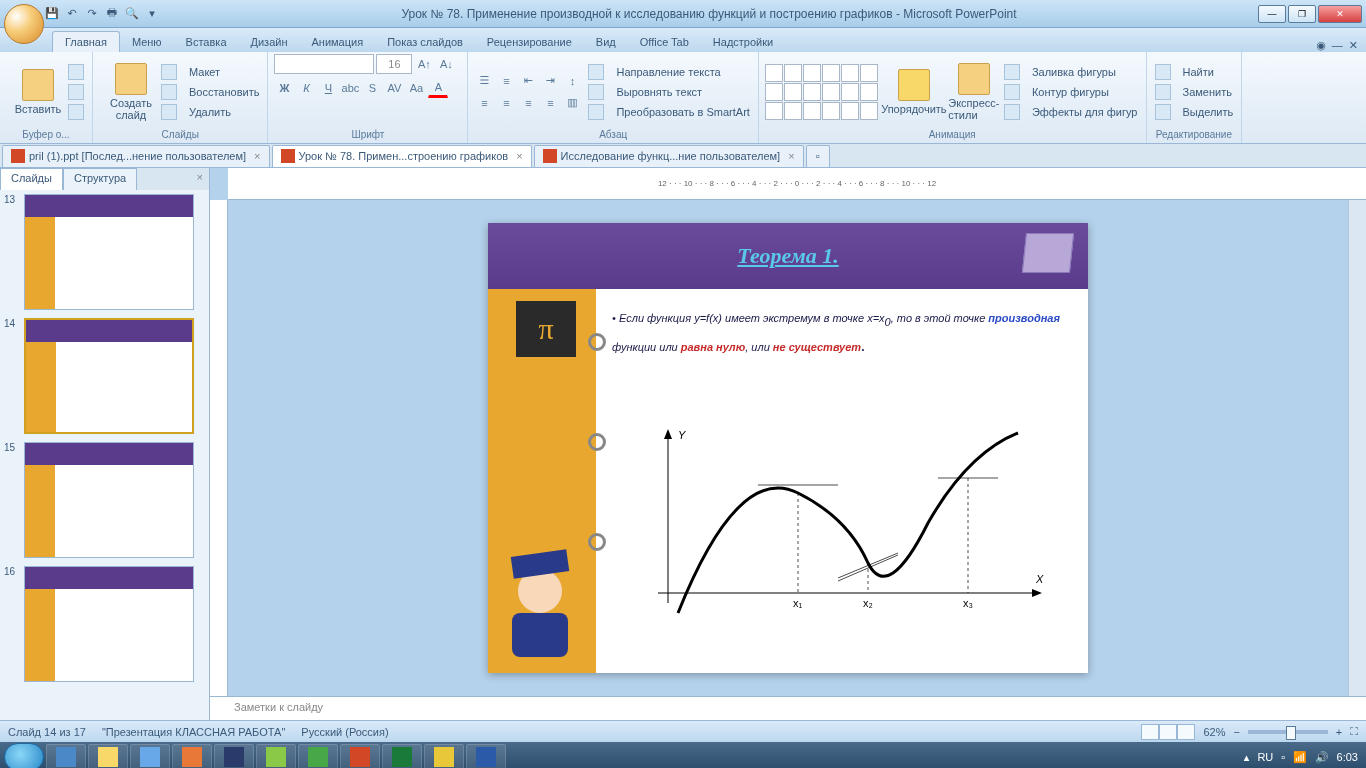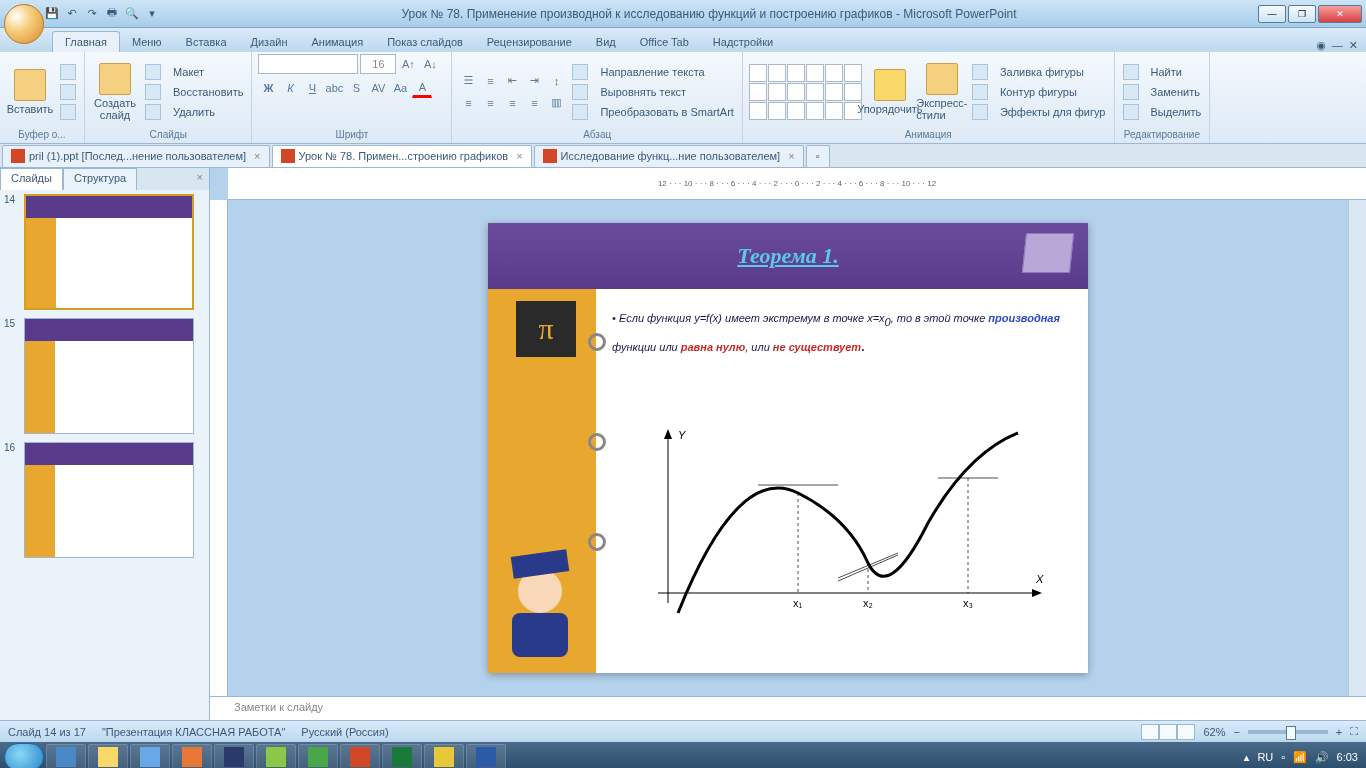--- a/index.html
+++ b/index.html
@@ -13,21 +13,21 @@
 .win-btn.close{background:linear-gradient(#f5a0a0,#d84040);color:#fff;width:44px;}
 .office-btn{position:absolute;left:4px;top:4px;width:40px;height:40px;border-radius:50%;background:radial-gradient(circle at 30% 30%,#fff,#f7cd7a 40%,#d88a2a);border:1px solid #b87a2a;z-index:10;}
 .ribbon-tabs{height:24px;background:linear-gradient(#dbeaf9,#bcd8ee);display:flex;align-items:flex-end;padding-left:52px;}
 .rtab{padding:4px 12px;color:#3b5a7a;cursor:pointer;border-top-left-radius:3px;border-top-right-radius:3px;}
 .rtab.active{background:#e8f1fa;border:1px solid #9ab8d6;border-bottom:none;}
 .ribbon-help{margin-left:auto;display:flex;gap:6px;padding-right:8px;color:#3b5a7a;}
 .ribbon{height:92px;background:linear-gradient(#f4f9fd,#dde9f5);border-bottom:1px solid #9ab8d6;display:flex;}
 .rgroup{border-right:1px solid #c3d6e9;padding:2px 6px;display:flex;flex-direction:column;height:100%;}
 .rgroup-body{flex:1;display:flex;align-items:center;gap:4px;}
 .rgroup-label{text-align:center;color:#5a7a9a;font-size:10px;padding-bottom:1px;}
-.big-btn{display:flex;flex-direction:column;align-items:center;justify-content:center;width:48px;height:66px;gap:2px;color:#3b5a7a;}
+.big-btn{display:flex;flex-direction:column;align-items:center;justify-content:center;width:48px;height:66px;gap:2px;color:#3b5a7a;margin-left:8px;}
 .big-btn .ic{width:32px;height:32px;background:#f5d080;border:1px solid #c8a050;border-radius:2px;}
 .sm-stack{display:flex;flex-direction:column;gap:2px;}
 .sm{display:flex;align-items:center;gap:12px;color:#3b5a7a;padding:1px 2px;white-space:nowrap;}
 .sm .ic{width:16px;height:16px;background:#d8e8f5;border:1px solid #a8c4dc;}
 .font-row{display:flex;gap:2px;align-items:center;}
 .font-box{width:100px;height:20px;border:1px solid #a8b8c8;background:#fff;}
 .size-box{width:36px;height:20px;border:1px solid #a8b8c8;background:#fff;text-align:center;line-height:18px;color:#888;}
 .btn16{width:20px;height:20px;border:1px solid transparent;display:flex;align-items:center;justify-content:center;color:#5a7a9a;}
 .shape-grid{display:grid;grid-template-columns:repeat(6,18px);grid-template-rows:repeat(3,18px);gap:1px;}
 .shape-grid span{border:1px solid #a8b8c8;background:#fff;}
@@ -320,20 +320,27 @@
 
 <div class="workspace">
   <div class="slide-panel">
     <div class="sp-tabs">
       <div class="sp-tab active">Слайды</div>
       <div class="sp-tab">Структура</div>
       <div class="sp-close">×</div>
     </div>
     <div class="thumbs">
       <div class="thumb-row">
+          <div class="thumb-num">13</div>
+          <div class="thumb">
+            <div class="th-head"></div>
+            <div class="th-side"></div>
+          </div>
+        </div>
+      <div class="thumb-row">
           <div class="thumb-num">14</div>
           <div class="thumb sel">
             <div class="th-head"></div>
             <div class="th-side"></div>
           </div>
         </div>
       <div class="thumb-row">
           <div class="thumb-num">15</div>
           <div class="thumb">
             <div class="th-head"></div>

